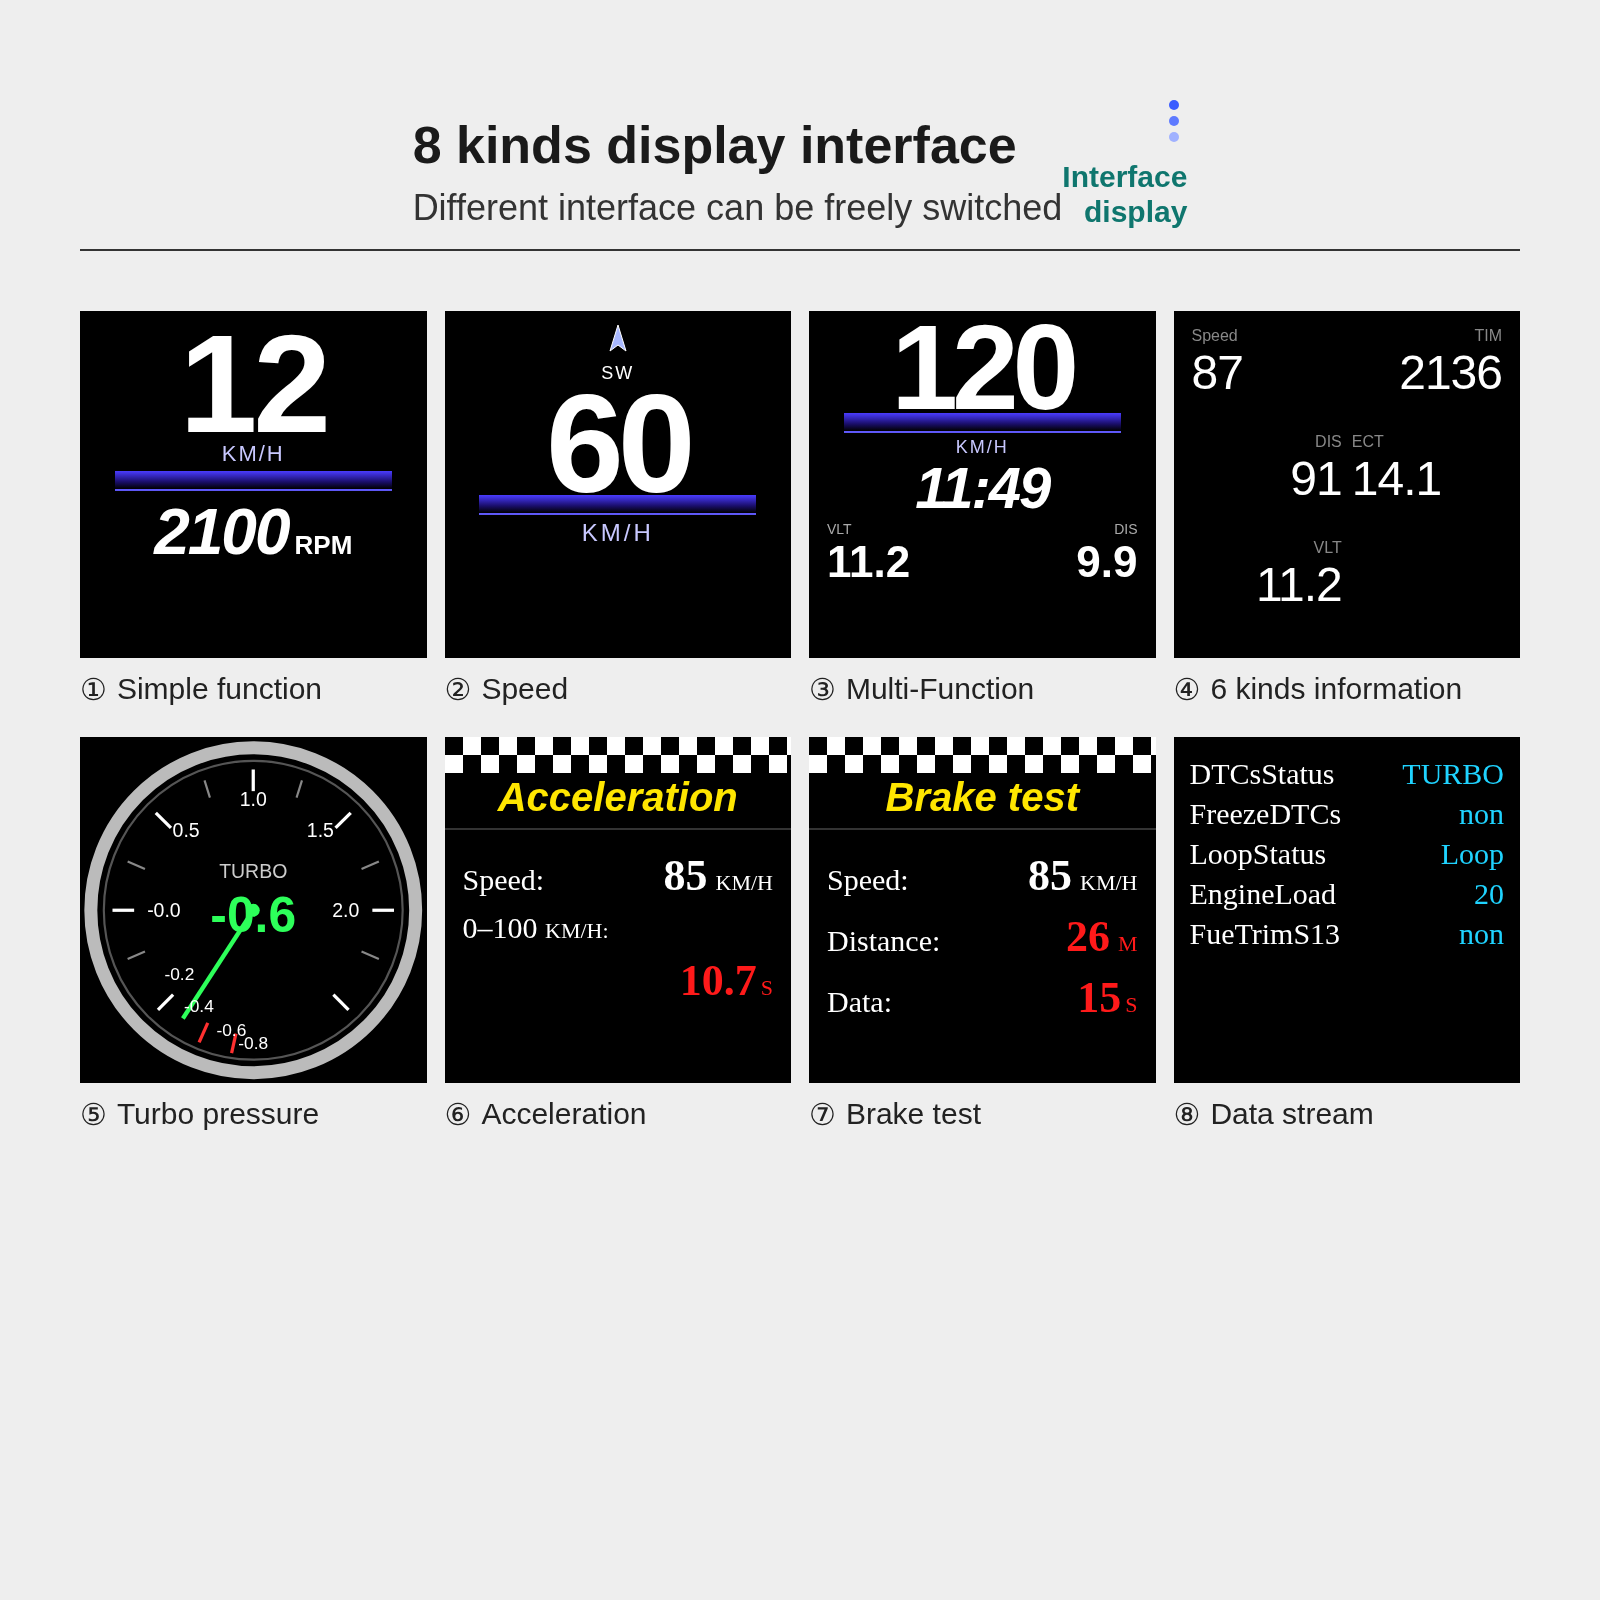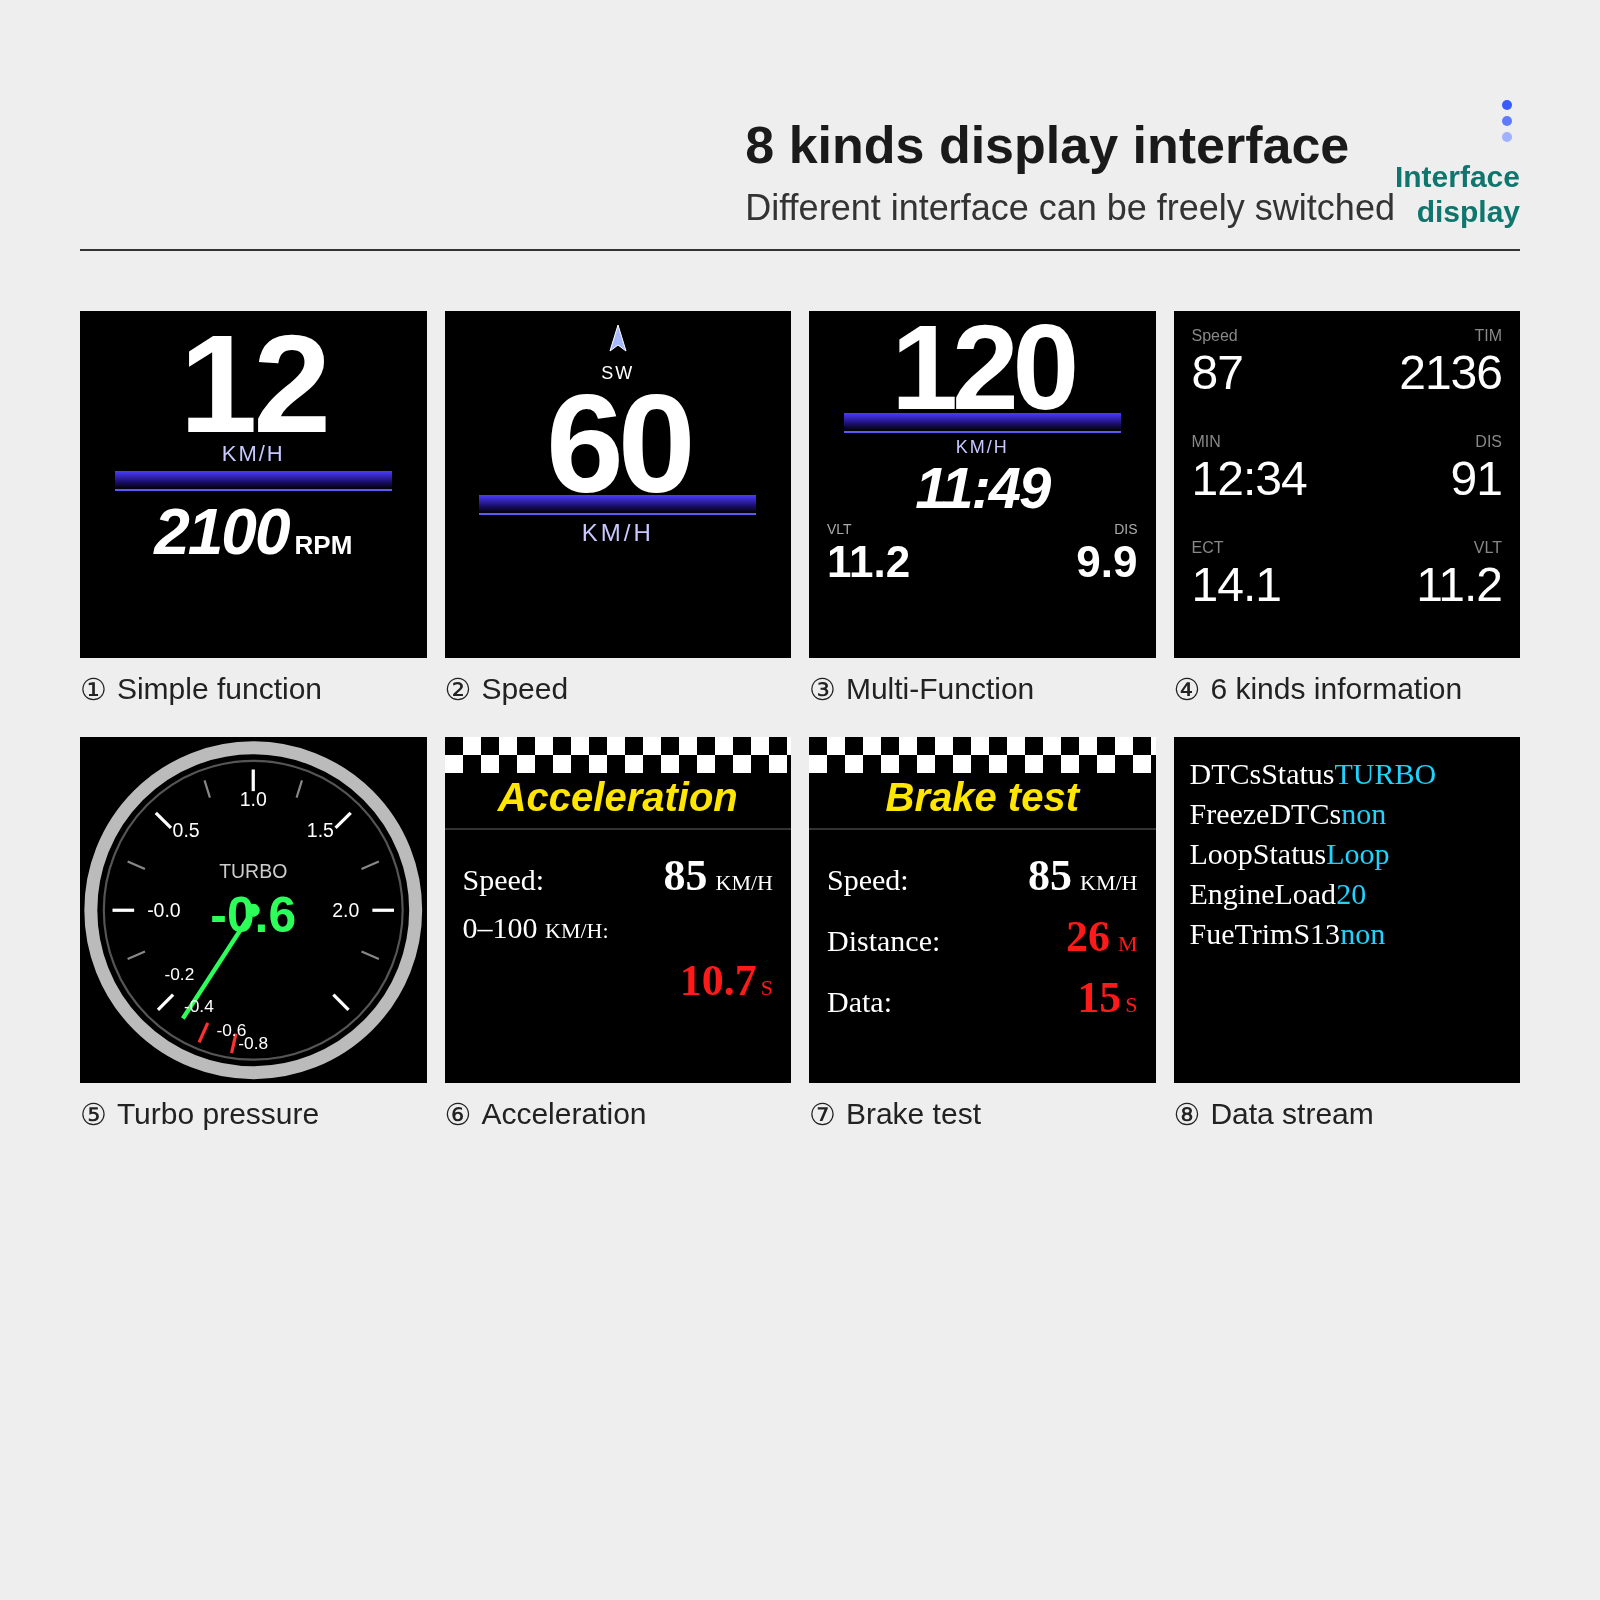--- a/index.html
+++ b/index.html
@@ -6,21 +6,21 @@
   body {
     background: #eeeeee;
     font-family: Arial, Helvetica, sans-serif;
     width: 1600px;
     height: 1600px;
     padding: 100px 80px;
     color: #222;
   }
   .header-row {
     display: flex;
-    justify-content: flex-end;
+    justify-content: center;
     align-items: flex-end;
     margin-bottom: 20px;
   }
   .header-left .title {
     font-size: 52px;
     font-weight: 700;
     color: #1a1a1a;
     margin-bottom: 12px;
   }
   .header-left .subtitle {
@@ -139,21 +139,21 @@
     border-bottom: 2px solid #333;
   }
   .s6 .body, .s7 .body { padding: 10px 18px; font-family: Georgia, serif;}
   .s6 .row, .s7 .row { display:flex; justify-content:space-between; align-items:baseline; margin: 10px 0;}
   .s6 .lab, .s7 .lab { font-size:30px; color:#fff;}
   .s6 .val, .s7 .val { font-size:44px; font-weight:600;}
   .s6 .unit, .s7 .unit { font-size:22px; margin-left:4px;}
   .red { color:#ff1a1a;}
   
   .s8 { padding: 14px 16px; font-family: Georgia, serif;}
-  .s8 .row { display:flex; justify-content:flex-start; font-size:30px; margin: 6px 0;}
+  .s8 .row { display:flex; justify-content:space-between; font-size:30px; margin: 6px 0;}
   .s8 .lab { color:#fff;}
   .s8 .val { color:#1fd3ff;}
 </style>
 </head>
 <body>
 
 <div class="header-row">
   <div class="header-left">
     <div class="title">8 kinds display interface</div>
     <div class="subtitle">Different interface can be freely switched</div>
@@ -233,24 +233,20 @@
 
   <div>
     <div class="screen s4">
       <div class="cell">
           <span class="lab">Speed</span>
           <span class="val">87</span>
         </div>
       <div class="cell right">
           <span class="lab">TIM</span>
           <span class="val">2136</span>
-        </div>
-      <div class="cell">
-          <span class="lab">MIN</span>
-          <span class="val">12:34</span>
         </div>
       <div class="cell right">
           <span class="lab">DIS</span>
           <span class="val">91</span>
         </div>
       <div class="cell">
           <span class="lab">ECT</span>
           <span class="val">14.1</span>
         </div>
       <div class="cell right">

